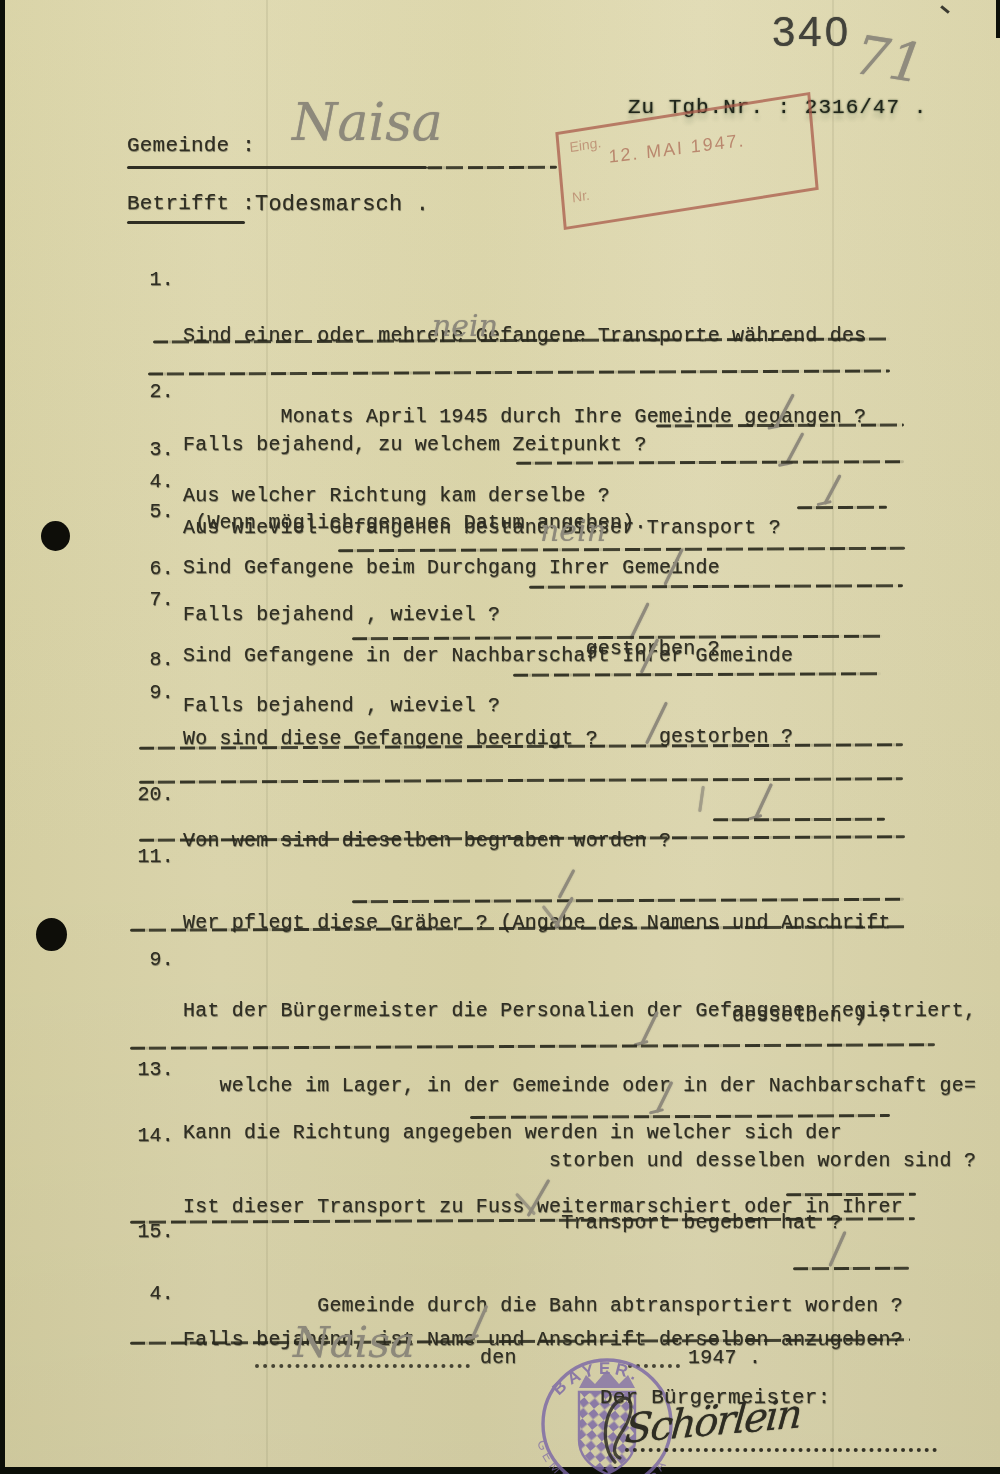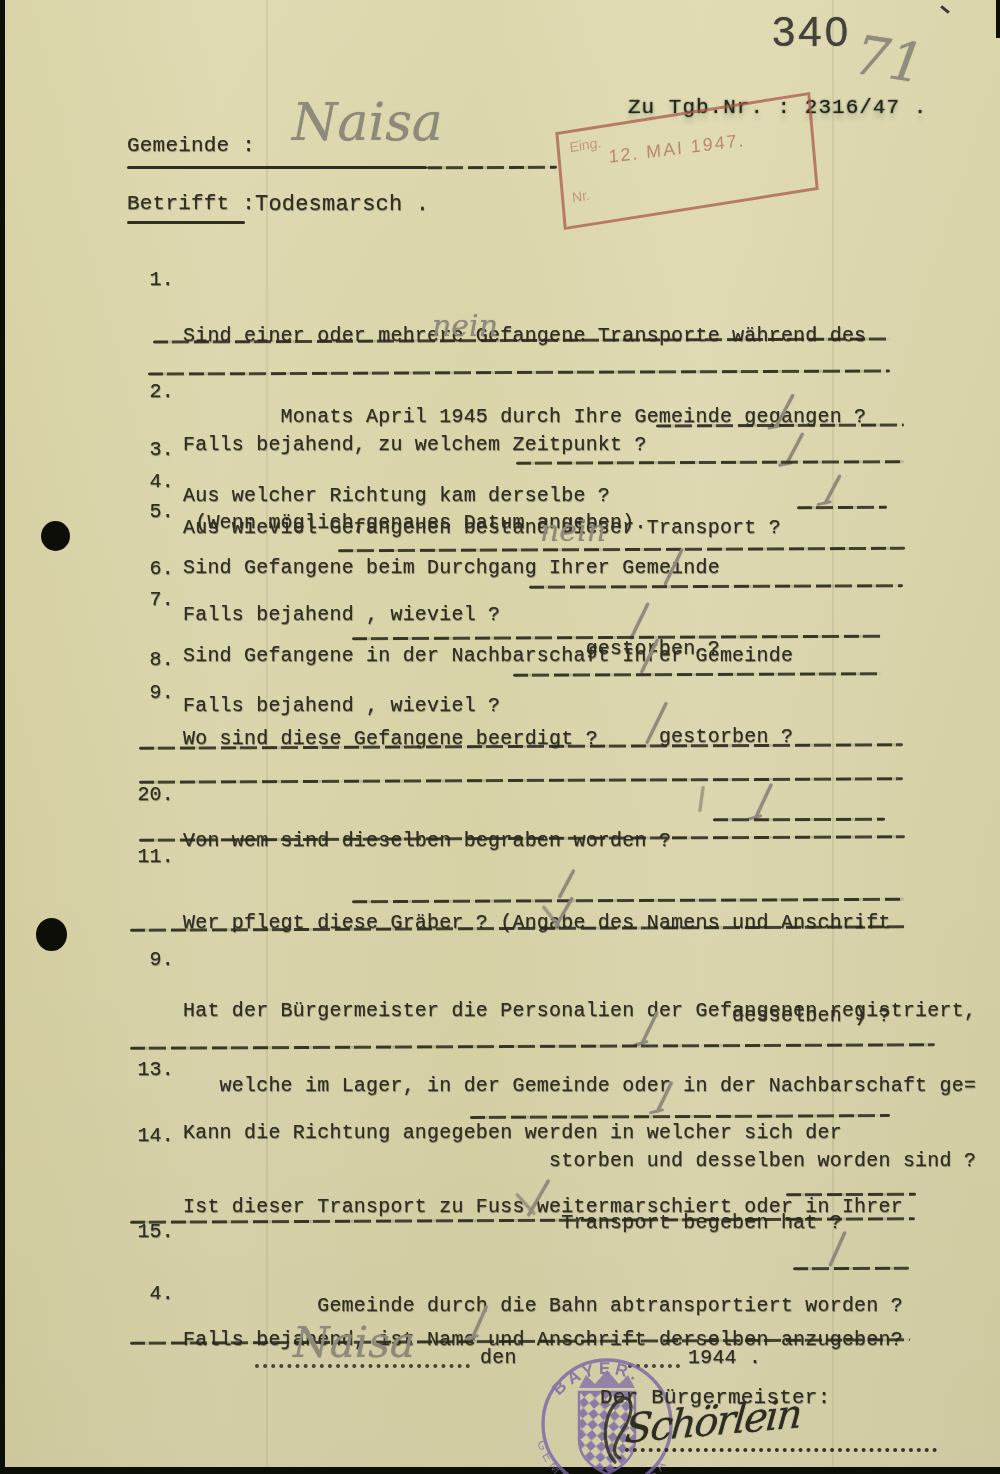--- a/index.html
+++ b/index.html
@@ -209,21 +209,21 @@
   <div class="q tw" style="top:1282px">
     <span class="ln">Falls bejahend, ist Name und Anschrift derselben anzugeben?</span>
   </div>
   <div class="slash tick" style="left:478px;top:1304px;height:36px;transform:rotate(24deg)"></div>
   <div class="dl" style="left:130px;top:1340px;width:780px"></div>
 
   <div class="dot" style="left:255px;top:1364px;width:215px"></div>
   <span class="abs hw" style="left:293px;top:1318px;font-size:42px">Naisa</span>
   <span class="abs tw" style="left:480px;top:1346px">den</span>
   <div class="dot" style="left:628px;top:1364px;width:52px"></div>
-  <span class="abs tw" style="left:688px;top:1346px">1944 .</span>
+  <span class="abs tw" style="left:688px;top:1346px">1947 .</span>
 
   <svg class="abs" style="left:515px;top:1338px;opacity:.8" width="185" height="150" viewBox="0 0 185 150">
     <defs>
       <pattern id="loz" width="15" height="15" patternTransform="rotate(50)" patternUnits="userSpaceOnUse">
         <rect width="15" height="15" fill="none"></rect>
         <rect width="7.5" height="7.5" fill="#7a66a6"></rect>
         <rect x="7.5" y="7.5" width="7.5" height="7.5" fill="#7a66a6"></rect>
       </pattern>
       <path id="arcTop" d="M 30 98 A 62 62 0 0 1 154 98" fill="none"></path>
       <path id="arcBot" d="M 20 86 A 72 72 0 0 0 164 86" fill="none"></path>

